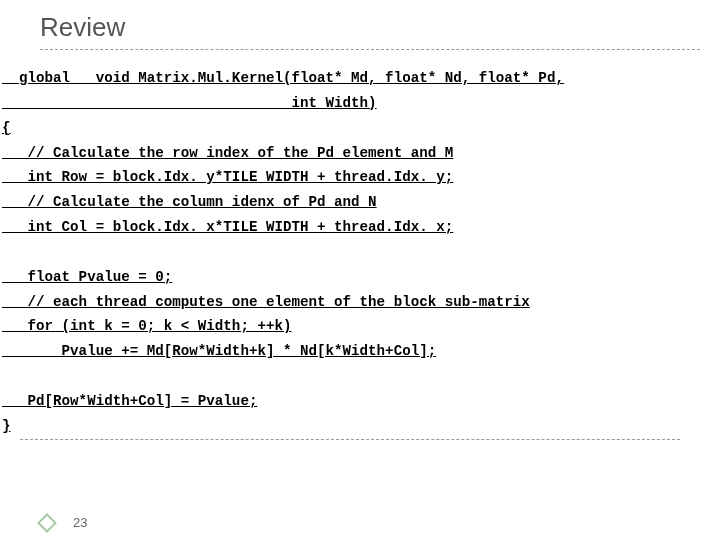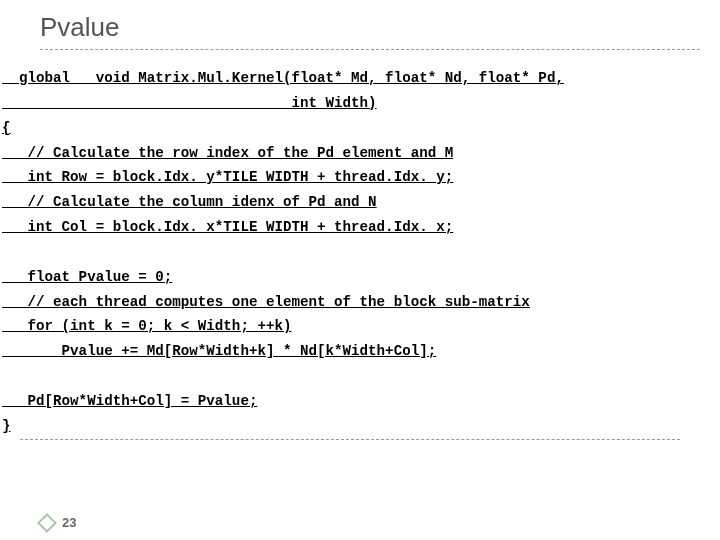--- a/index.html
+++ b/index.html
@@ -42,35 +42,34 @@
     margin-left: 20px;
   }
   .footer {
     position: absolute;
     bottom: 10px;
     left: 40px;
     font-size: 13px;
     color: #666;
     display: flex;
     align-items: center;
-    gap: 8px;
-    font-weight: bold;
+    gap: 19px;
   }
   .footer-icon {
     width: 10px;
     height: 10px;
     border: 2px solid #a8c8a8;
     transform: rotate(45deg);
   }
 </style>
 </head>
 <body>
 
 <div class="title-area">
-  <h1 class="title">Pvalue</h1>
+  <h1 class="title">Review</h1>
   <div class="title-underline"></div>
 </div>
 
 <div class="code-block"><span>__global__ void Matrix.Mul.Kernel(float* Md, float* Nd, float* Pd,</span>
 <span>                                  int Width)</span>
 <span>{</span>
 <span>   // Calculate the row index of the Pd element and M</span>
 <span>   int Row = block.Idx. y*TILE_WIDTH + thread.Idx. y;</span>
 <span>   // Calculate the column idenx of Pd and N</span>
 <span>   int Col = block.Idx. x*TILE_WIDTH + thread.Idx. x;</span>

